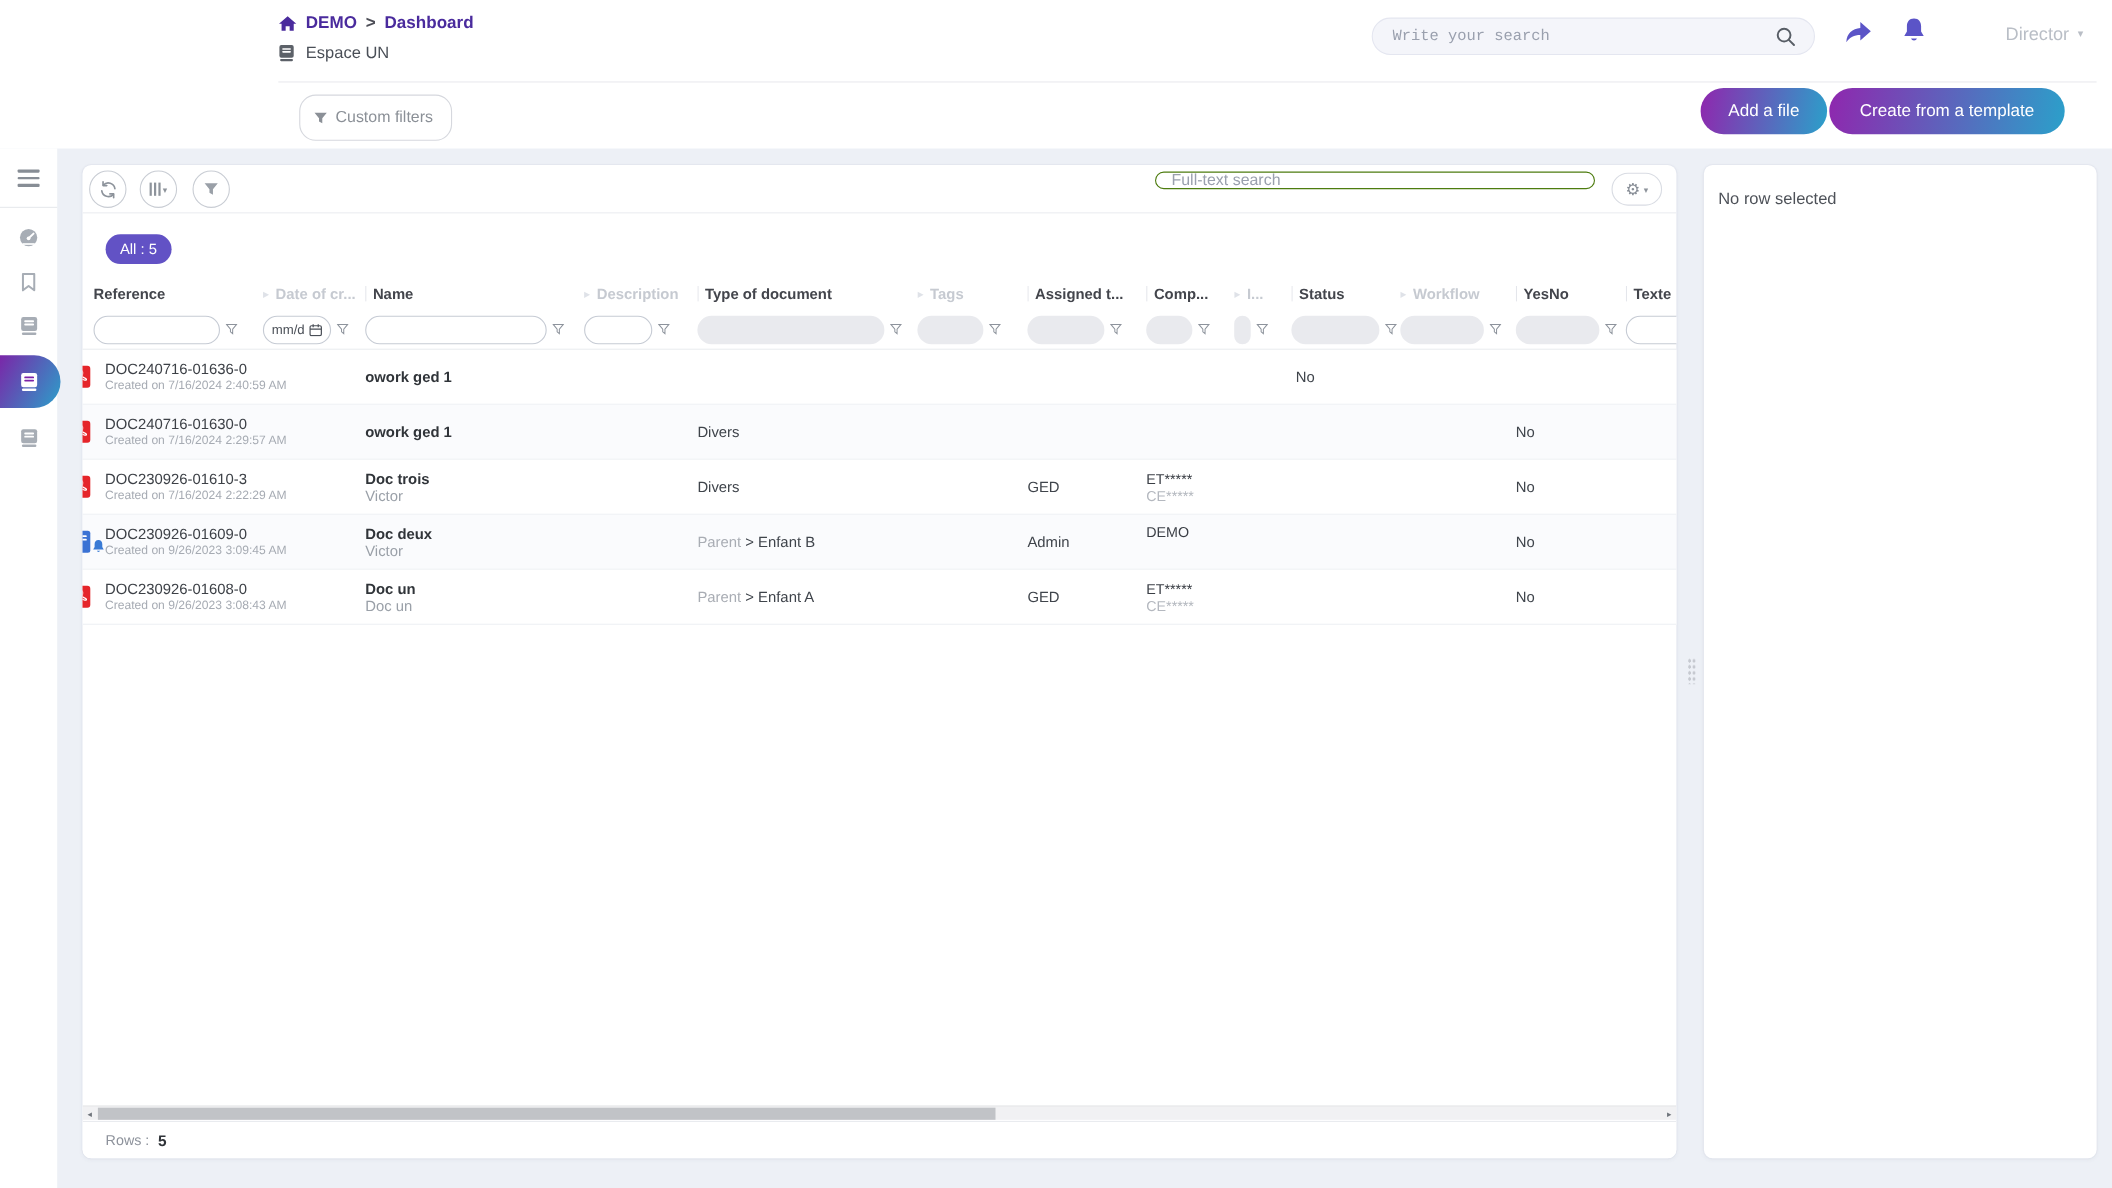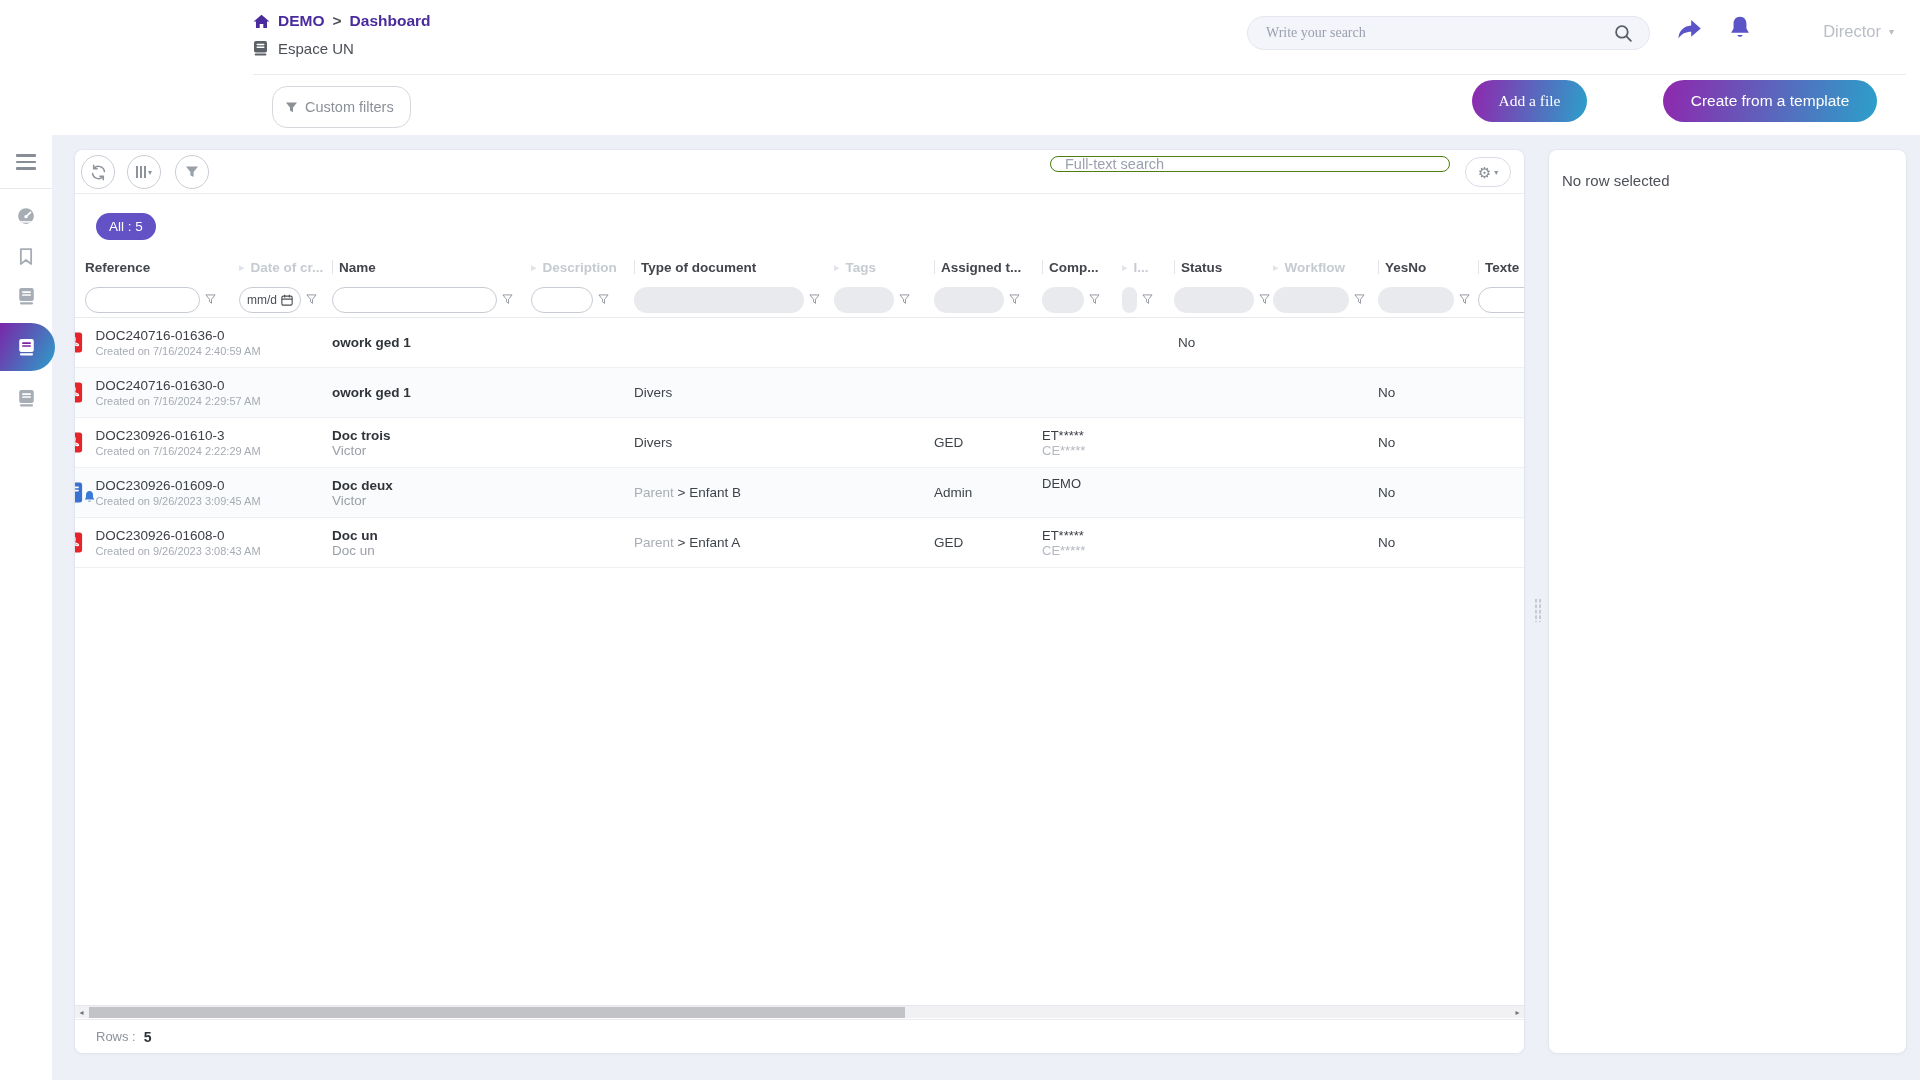--- a/index.html
+++ b/index.html
@@ -27,34 +27,34 @@
     font-size:15px; color:#4a4f57; }
   .top-divider { position:absolute; left:253px; right:14px; top:74px; height:1px; background:#e9eaee; }
 
   .custom-filters { position:absolute; left:272px; top:86px; height:42px; padding:0 16px 0 12px;
     border:1px solid #d6d8de; border-radius:15px; background:#fff; display:flex; align-items:center; gap:7px;
     font-size:14.5px; color:#8b9097; cursor:pointer; font-family:inherit; }
 
   .top-search { position:absolute; left:1247px; top:16px; width:403px; height:34px;
     background:#f4f5fa; border:1px solid #e4e6f0; border-radius:17px; display:flex; align-items:center; }
   .top-search input { flex:1; border:none; outline:none; background:transparent; padding:0 10px 0 18px;
-    font-size:14px; color:#6d28d9; font-family:Liberation Serif, serif; }
+    font-size:14px; color:#6d28d9; font-family:Liberation Mono, monospace; }
   .top-search input::placeholder { color:#9aa0ae; }
   .top-search .mag-btn { border:none; background:none; cursor:pointer; padding:0 16px 0 0; display:flex; align-items:center; }
 
   .share-btn { position:absolute; left:1676px; top:18px; border:none; background:none; cursor:pointer; }
   .bell-btn  { position:absolute; left:1728px; top:15px; border:none; background:none; cursor:pointer; }
   .director { position:absolute; right:26px; top:22px; display:flex; align-items:center; gap:8px;
     font-size:16.5px; color:#b9bec6; cursor:pointer; }
   .director .caret { font-size:10px; color:#b9bec6; }
 
   .grad-btn { position:absolute; top:80px; height:42px; border:none; border-radius:21px; cursor:pointer;
     color:#fff; font-size:15.5px; font-family:inherit; padding:0 22px;
     background:linear-gradient(100deg,#8f27ae 0%,#2ba0ca 100%); }
-  .btn-add { left:1472px; width:115px; padding:0;font-family:Liberation Serif, serif; }
+  .btn-add { left:1546px; width:115px; padding:0; }
   .btn-create { left:1663px; width:214px; padding:0; }
 
   
   .sidebar { position:absolute; left:0; top:135px; width:52px; bottom:0; background:#fff; z-index:4; }
   .side-btn { width:52px; height:34px; display:flex; align-items:center; justify-content:center;
     border:none; background:none; cursor:pointer; color:#a7adb5; }
   .hamburger { margin-top:10px; flex-direction:column; gap:4px; }
   .hamburger i { display:block; width:20px; height:2.5px; background:#878d95; border-radius:1px; }
   .side-div { height:1px; background:#e7e9ed; margin:9px 0 10px 0; }
   .side-icons { display:flex; flex-direction:column; align-items:center; gap:6px; }

